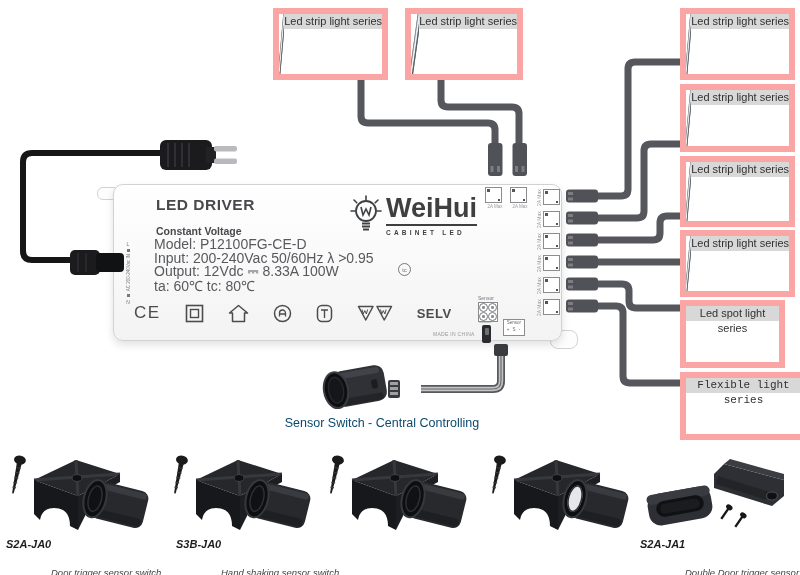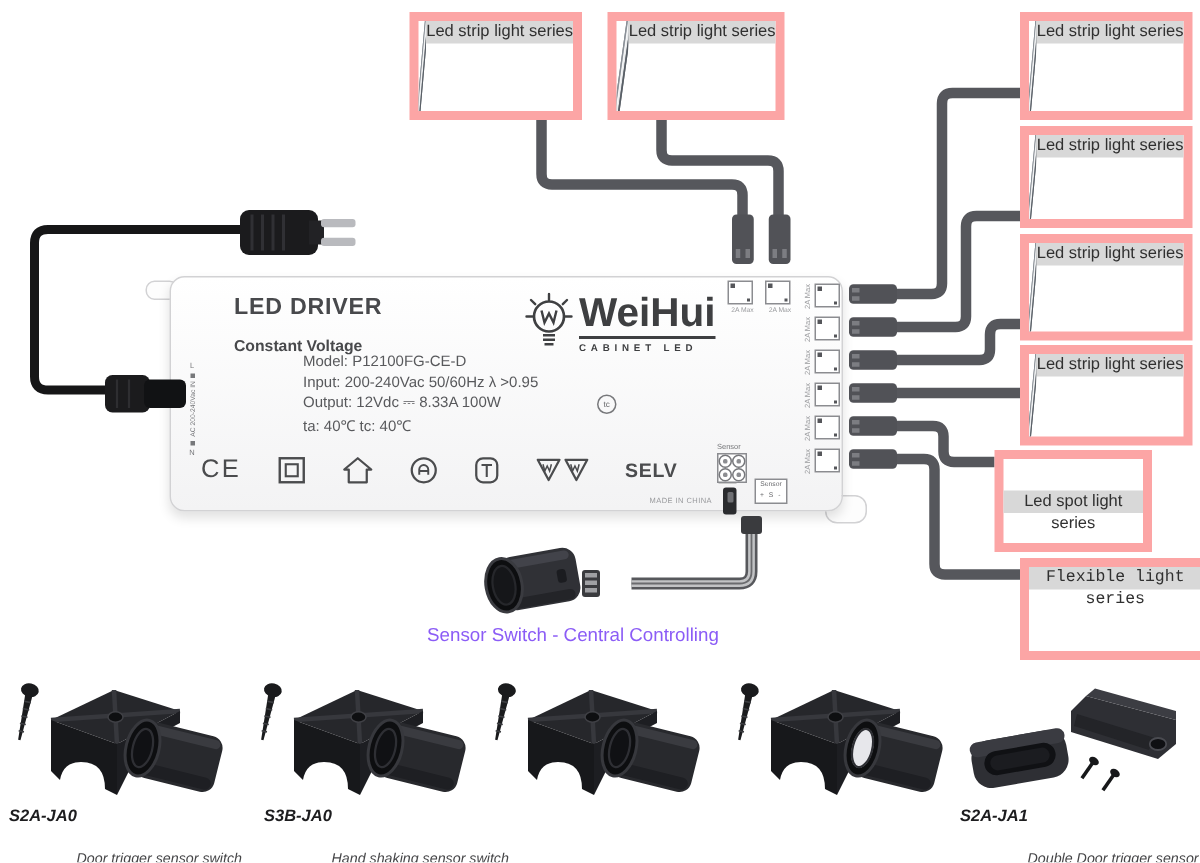--- a/index.html
+++ b/index.html
@@ -12,21 +12,21 @@
   .pimgwrap{flex:1;overflow:hidden;position:relative;}
   .pimgwrap svg{position:absolute;inset:0;width:100%;height:100%;}
   .pcap{height:15px;background:#d8d8d8;font-size:11px;line-height:15px;text-align:center;color:#303030;}
 
   
   .tab{position:absolute;background:#fdfdfd;border:1px solid #d2d2d4;border-radius:6px;}
   .driver{position:absolute;left:113px;top:184px;width:449px;height:157px;background:linear-gradient(#ffffff,#f3f3f4);
           border:1px solid #d2d2d4;border-radius:10px;box-shadow:0 4px 8px rgba(0,0,0,.12);box-sizing:border-box;}
   .drv-title{position:absolute;left:42px;top:11px;font-size:15.5px;font-weight:bold;color:#48494c;letter-spacing:.5px;}
   .drv-sub{position:absolute;left:42px;top:28px;font-size:10.5px;font-weight:600;color:#48494c;margin-top:12px;}
-  .spec{position:absolute;left:40px;font-size:10px;color:#58595c;white-space:nowrap;margin-left:48px;}
+  .spec{position:absolute;left:40px;font-size:14px;color:#58595c;white-space:nowrap;}
   .certrow{position:absolute;left:20px;top:118px;display:flex;align-items:center;gap:24px;color:#4b4c4e;}
   .certrow svg{display:block;}
   .ce{font-size:17px;letter-spacing:1.5px;font-weight:500;}
   .selv{font-size:13px;font-weight:600;letter-spacing:.5px;}
   .logo{position:absolute;left:236px;top:10px;display:flex;align-items:flex-start;gap:4px;}
   .brandtxt{display:flex;flex-direction:column;}
   .brandname{font-size:27px;font-weight:bold;color:#3e3f41;line-height:1;border-bottom:2.5px solid #3e3f41;padding-bottom:2px;text-align:right;}
   .brandtag{font-size:6.5px;font-weight:bold;letter-spacing:3.2px;color:#3e3f41;margin-top:2.5px;}
   .tcmark{position:absolute;left:284px;top:78px;width:11px;height:11px;border:1px solid #77787b;border-radius:50%;
           font-size:5.5px;display:flex;align-items:center;justify-content:center;color:#6a6b6e;}
@@ -47,21 +47,21 @@
   .sdot{width:7px;height:7px;border:1px solid #77787c;border-radius:50%;position:relative;}
   .sdot::after{content:"";position:absolute;left:2px;top:2px;width:2.5px;height:2.5px;border-radius:50%;background:#8c8d91;}
   .dswitch{position:absolute;left:368px;top:140px;width:9px;height:18px;background:#2a2b2e;border-radius:2px;}
   .dswitch::after{content:"";position:absolute;left:2.5px;top:3px;width:4px;height:7px;background:#6f7074;border-radius:1px;}
   .sport{position:absolute;left:389px;top:134px;width:22px;height:17px;border:1px solid #8b8c90;background:#fff;
          box-sizing:border-box;font-size:4.5px;color:#6a6b6e;text-align:center;line-height:1.5;}
   .sport .r2{letter-spacing:1px;}
 
   .overlay{position:absolute;left:0;top:0;width:800px;height:575px;pointer-events:none;}
 
-  .centercap{position:absolute;left:270px;top:416px;width:224px;text-align:center;font-size:12.5px;color:#8b5cf6;}
+  .centercap{position:absolute;left:270px;top:416px;width:224px;text-align:center;font-size:12.5px;color:#0c4a6e;}
   .sensor-label{position:absolute;width:170px;font-style:italic;}
   .smodel{font-size:11px;font-weight:bold;color:#1d1d1f;}
   .sname{font-size:9.5px;color:#454547;margin-top:17px;padding-left:45px;}
   .kitsvg{position:absolute;width:160px;height:92px;}
 </style>
 </head>
 <body>
 
 <div class="canvas">
 
@@ -127,21 +127,21 @@
 
   <div class="tab" style="left:97px;top:187px;width:20px;height:11px;"></div>
   <div class="tab" style="left:550px;top:330px;width:26px;height:17px;border-radius:8px;"></div>
 
   <div class="driver">
     <div class="drv-title">LED DRIVER</div>
     <div class="drv-sub">Constant Voltage</div>
     <div class="spec" style="top:51px;">Model: P12100FG-CE-D</div>
     <div class="spec" style="top:65px;">Input: 200-240Vac  50/60Hz  λ &gt;0.95</div>
     <div class="spec" style="top:78px;">Output: 12Vdc ⎓ 8.33A  100W</div>
-    <div class="spec" style="top:91px;">ta: 40℃  tc: 40℃</div>
+    <div class="spec" style="top:91px;">ta: 60℃  tc: 80℃</div>
 
     <div class="certrow">
       <span class="ce">CE</span>
       <svg width="19" height="19">
         <rect x="1.5" y="1.5" width="16" height="16" fill="none" stroke="#4b4c4e" stroke-width="1.6"></rect>
         <rect x="5.5" y="5.5" width="8" height="8" fill="none" stroke="#4b4c4e" stroke-width="1.4"></rect>
       </svg>
       <svg width="21" height="19">
         <path d="M10.5 1.5 L19.5 9 L16.5 9 L16.5 17.5 L4.5 17.5 L4.5 9 L1.5 9 Z" fill="none" stroke="#4b4c4e" stroke-width="1.5" stroke-linejoin="round"></path>
       </svg>
@@ -341,21 +341,21 @@
     <div class="pcap">Led strip light series</div>
   </div>
   <div class="pbox" style="left:680px;top:230px;width:115px;height:67px;">
     <div class="pimgwrap">
         <svg viewBox="0 0 115 60" preserveAspectRatio="none">
           <use href="#sym-strip"></use>
         </svg>
       </div>
     <div class="pcap">Led strip light series</div>
   </div>
-  <div class="pbox" style="left:663px;top:300px;width:105px;height:68px;align-items:center;">
+  <div class="pbox" style="left:680px;top:300px;width:105px;height:68px;">
     <div class="pimgwrap">
         <svg viewBox="0 0 115 66" preserveAspectRatio="none">
           <use href="#sym-spot"></use>
         </svg>
       </div>
     <div class="pcap">Led spot light series</div>
   </div>
   <div class="pbox" style="left:680px;top:372px;width:127px;height:68px;font-family:Liberation Mono, monospace;">
     <div class="pimgwrap">
         <svg viewBox="0 0 115 66" preserveAspectRatio="none">

